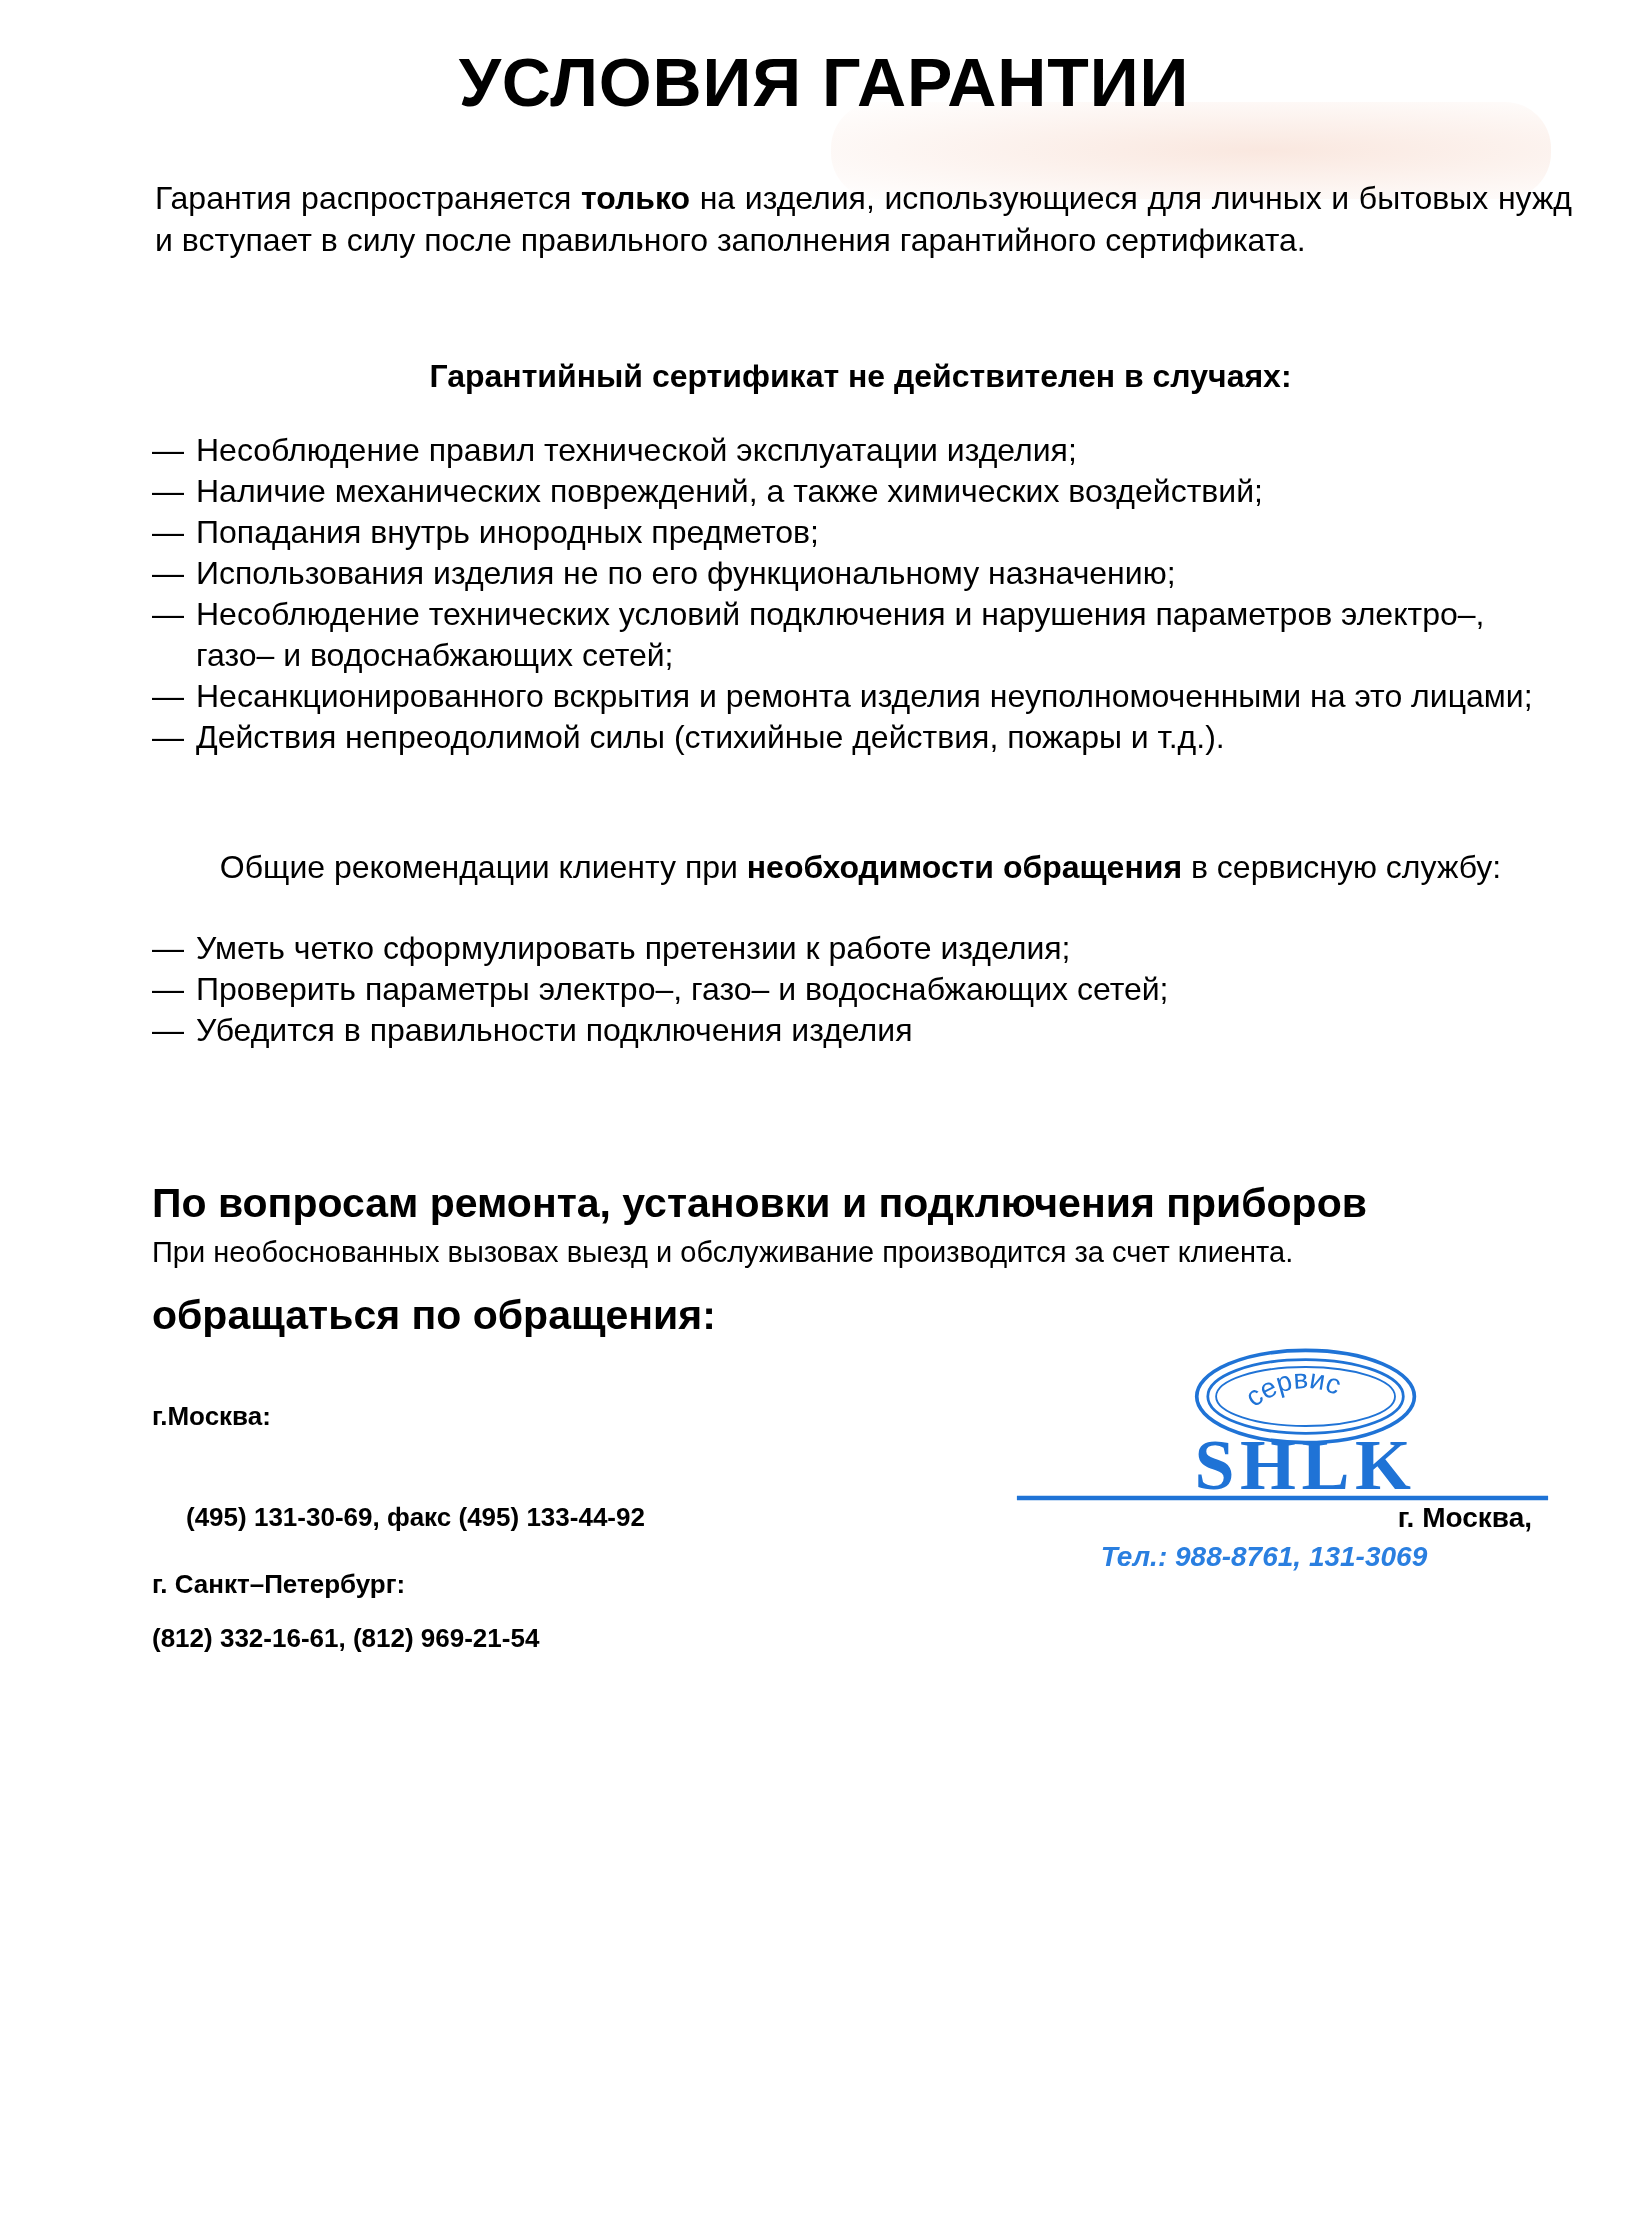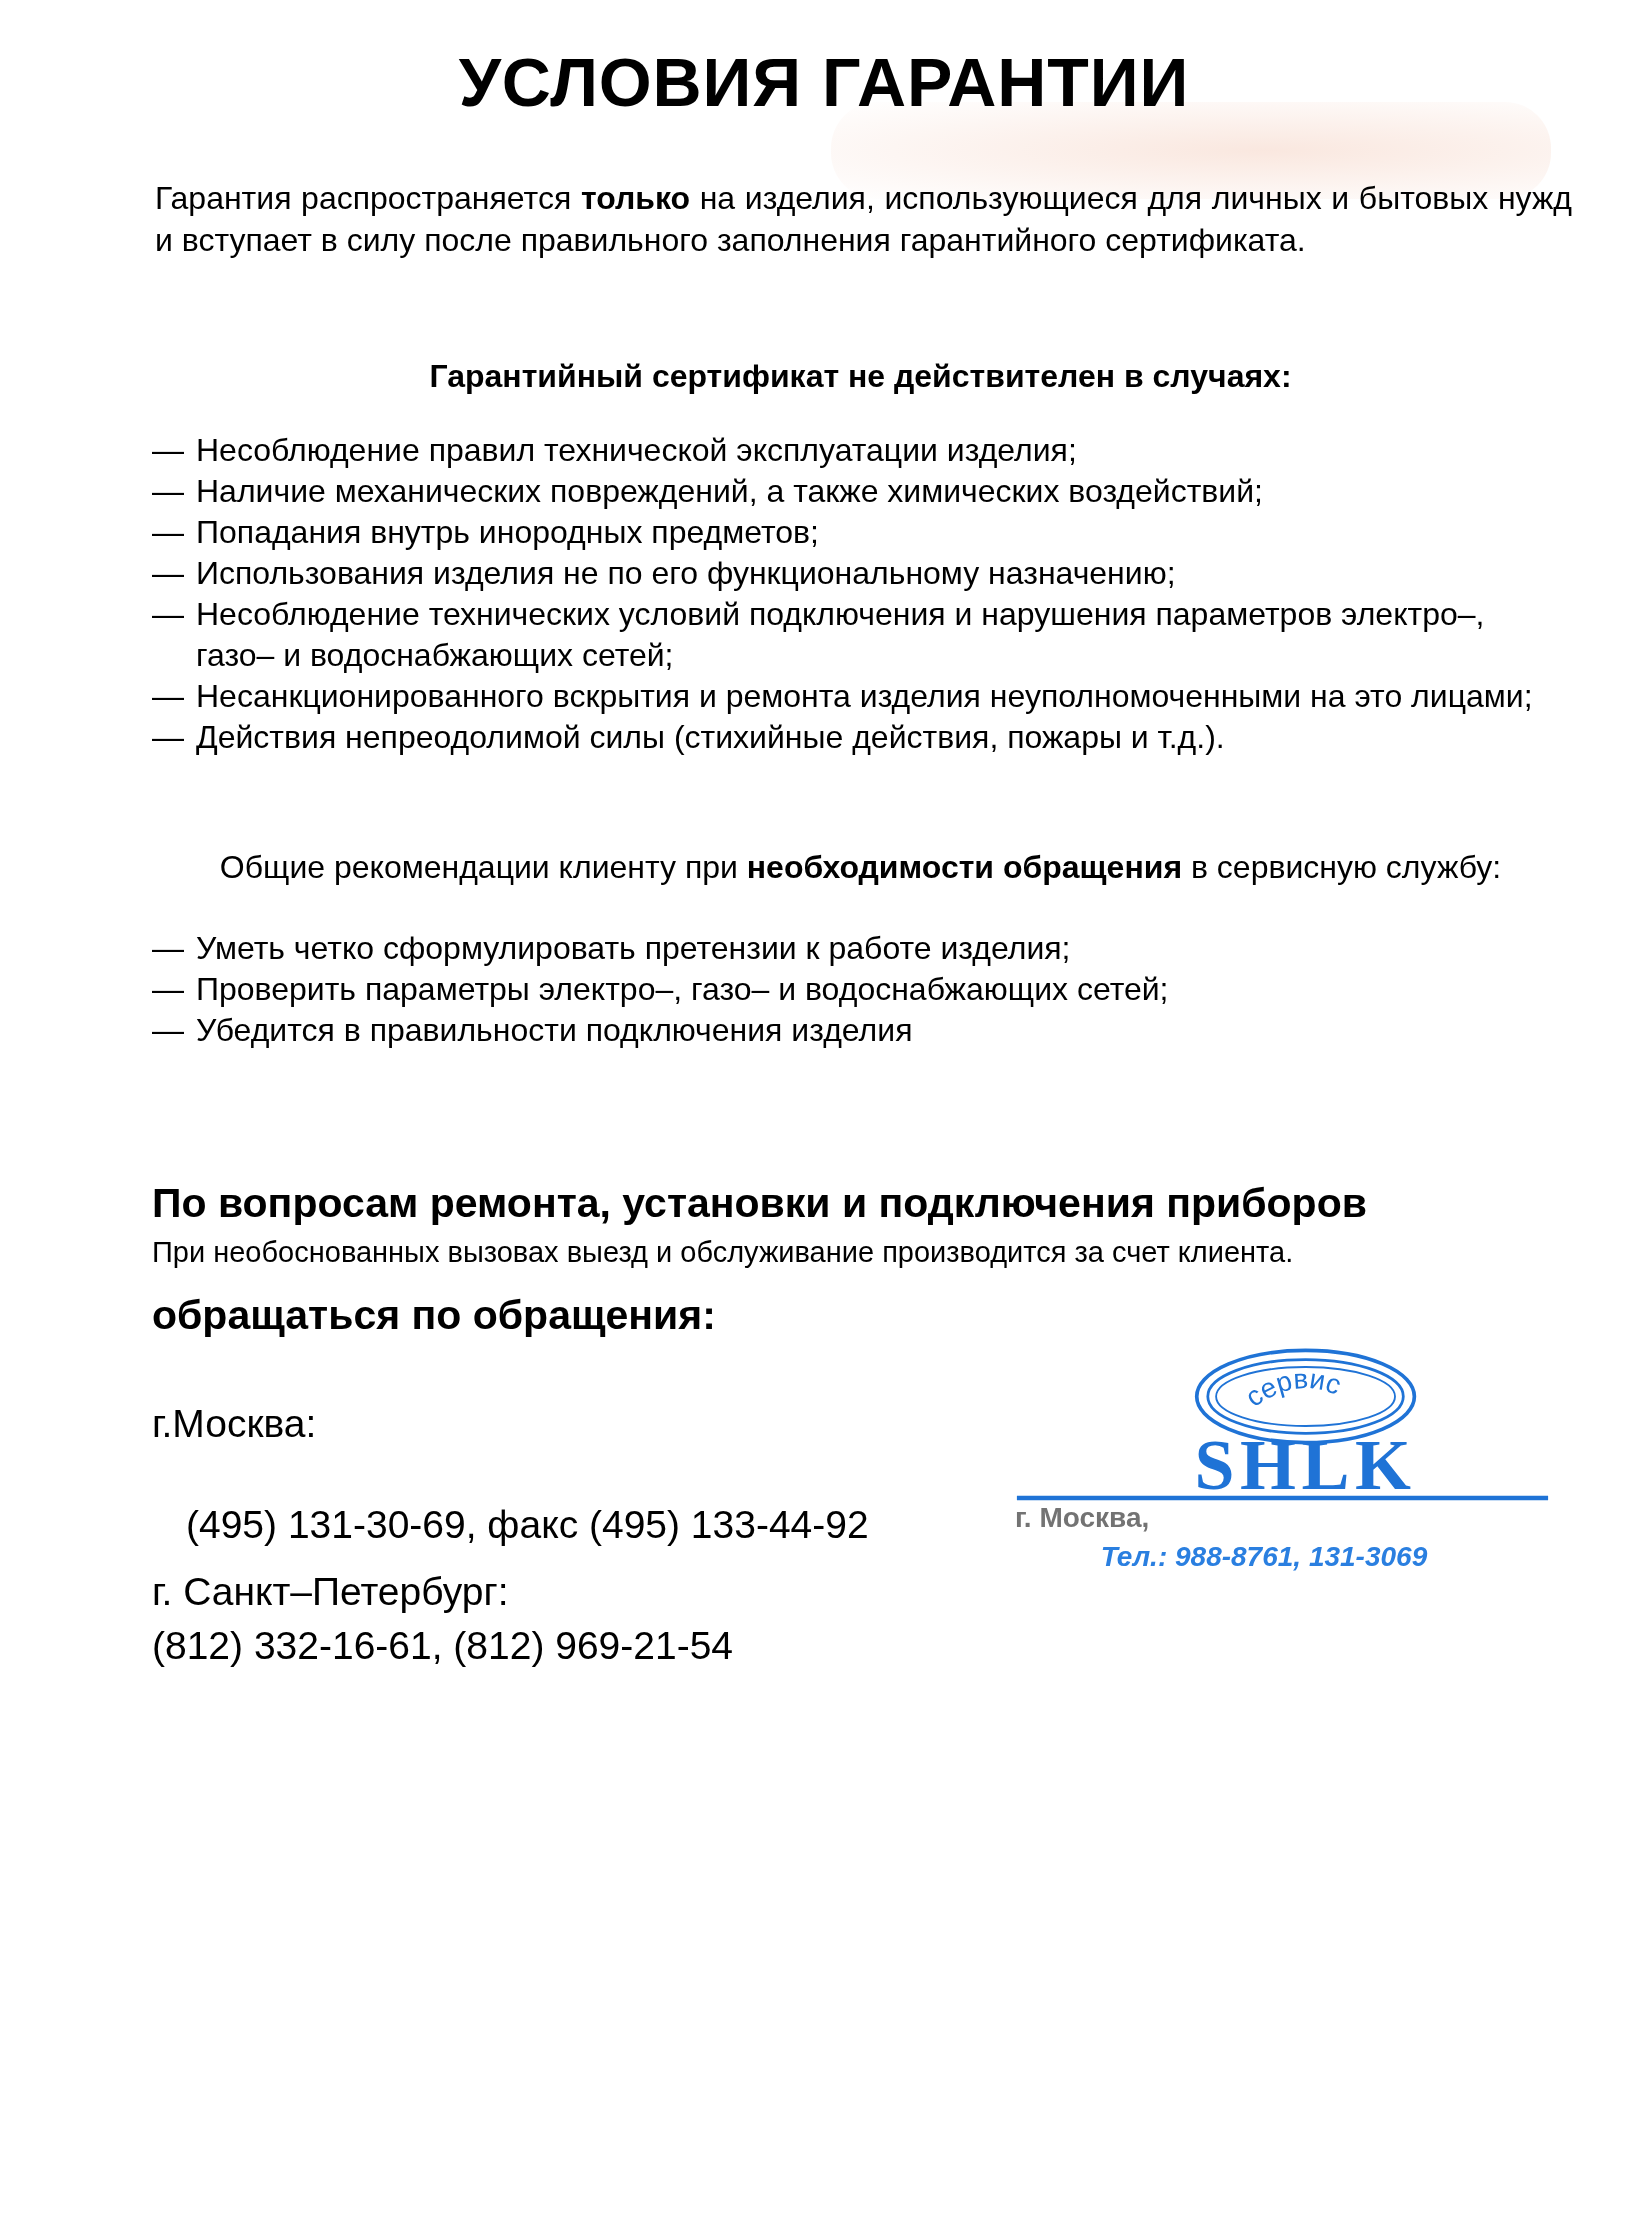--- a/index.html
+++ b/index.html
@@ -19,29 +19,29 @@
     ul.dash { list-style: none; margin: 0; padding: 0; font-size: 32px; line-height: 41px; }
     ul.dash li { position: relative; padding-left: 44px; }
     ul.dash li .dash-mark { position: absolute; left: 0; top: 0; }
     .list1 { top: 430px; }
     .rec-intro { top: 847px; font-size: 32px; line-height: 41px; }
     .rec-intro b { font-weight: bold; }
     .list2 { top: 928px; }
     .contact-head { top: 1181px; font-size: 41px; font-weight: bold; line-height: 1.1; }
     .contact-note { top: 1235px; font-size: 29px; line-height: 1.2; }
     .contact-call { top: 1292px; font-size: 41px; font-weight: bold; }
-    .city { font-size: 39px; font-weight: normal; line-height: 1.2; position: absolute; left: 152px; }
+    .city { font-size: 26px; font-weight: bold; line-height: 1.2; position: absolute; left: 152px; }
     .msk-label { top: 1401px; }
     .msk-phones { top: 1502px; margin-left: 34px; }
     .spb-label { top: 1569px; }
     .spb-phones { top: 1623px; }
     .stamp { position: absolute; left: 1015px; top: 1343px; width: 535px; height: 249px; color: #1f73d6; }
     .stamp svg { position: absolute; left: 0; top: 0; }
-    .stamp-city { position: absolute; left: 0; width: 517px; top: 159px; text-align: left;
-                  font-size: 28px; font-weight: bold; color: #737373; }
+    .stamp-city { position: absolute; left: 0; width: 517px; top: 159px; text-align: right;
+                  font-size: 28px; font-weight: bold; color: #000000; }
     .stamp-tel { position: absolute; left: 0; width: 498px; top: 198px; text-align: center;
                  font-size: 28px; font-weight: bold; color: #2a7fe0; font-style: italic; }
   </style>
 </head>
 <body>
 
 <div class="page">
 
   <div class="watermark"></div>
 

